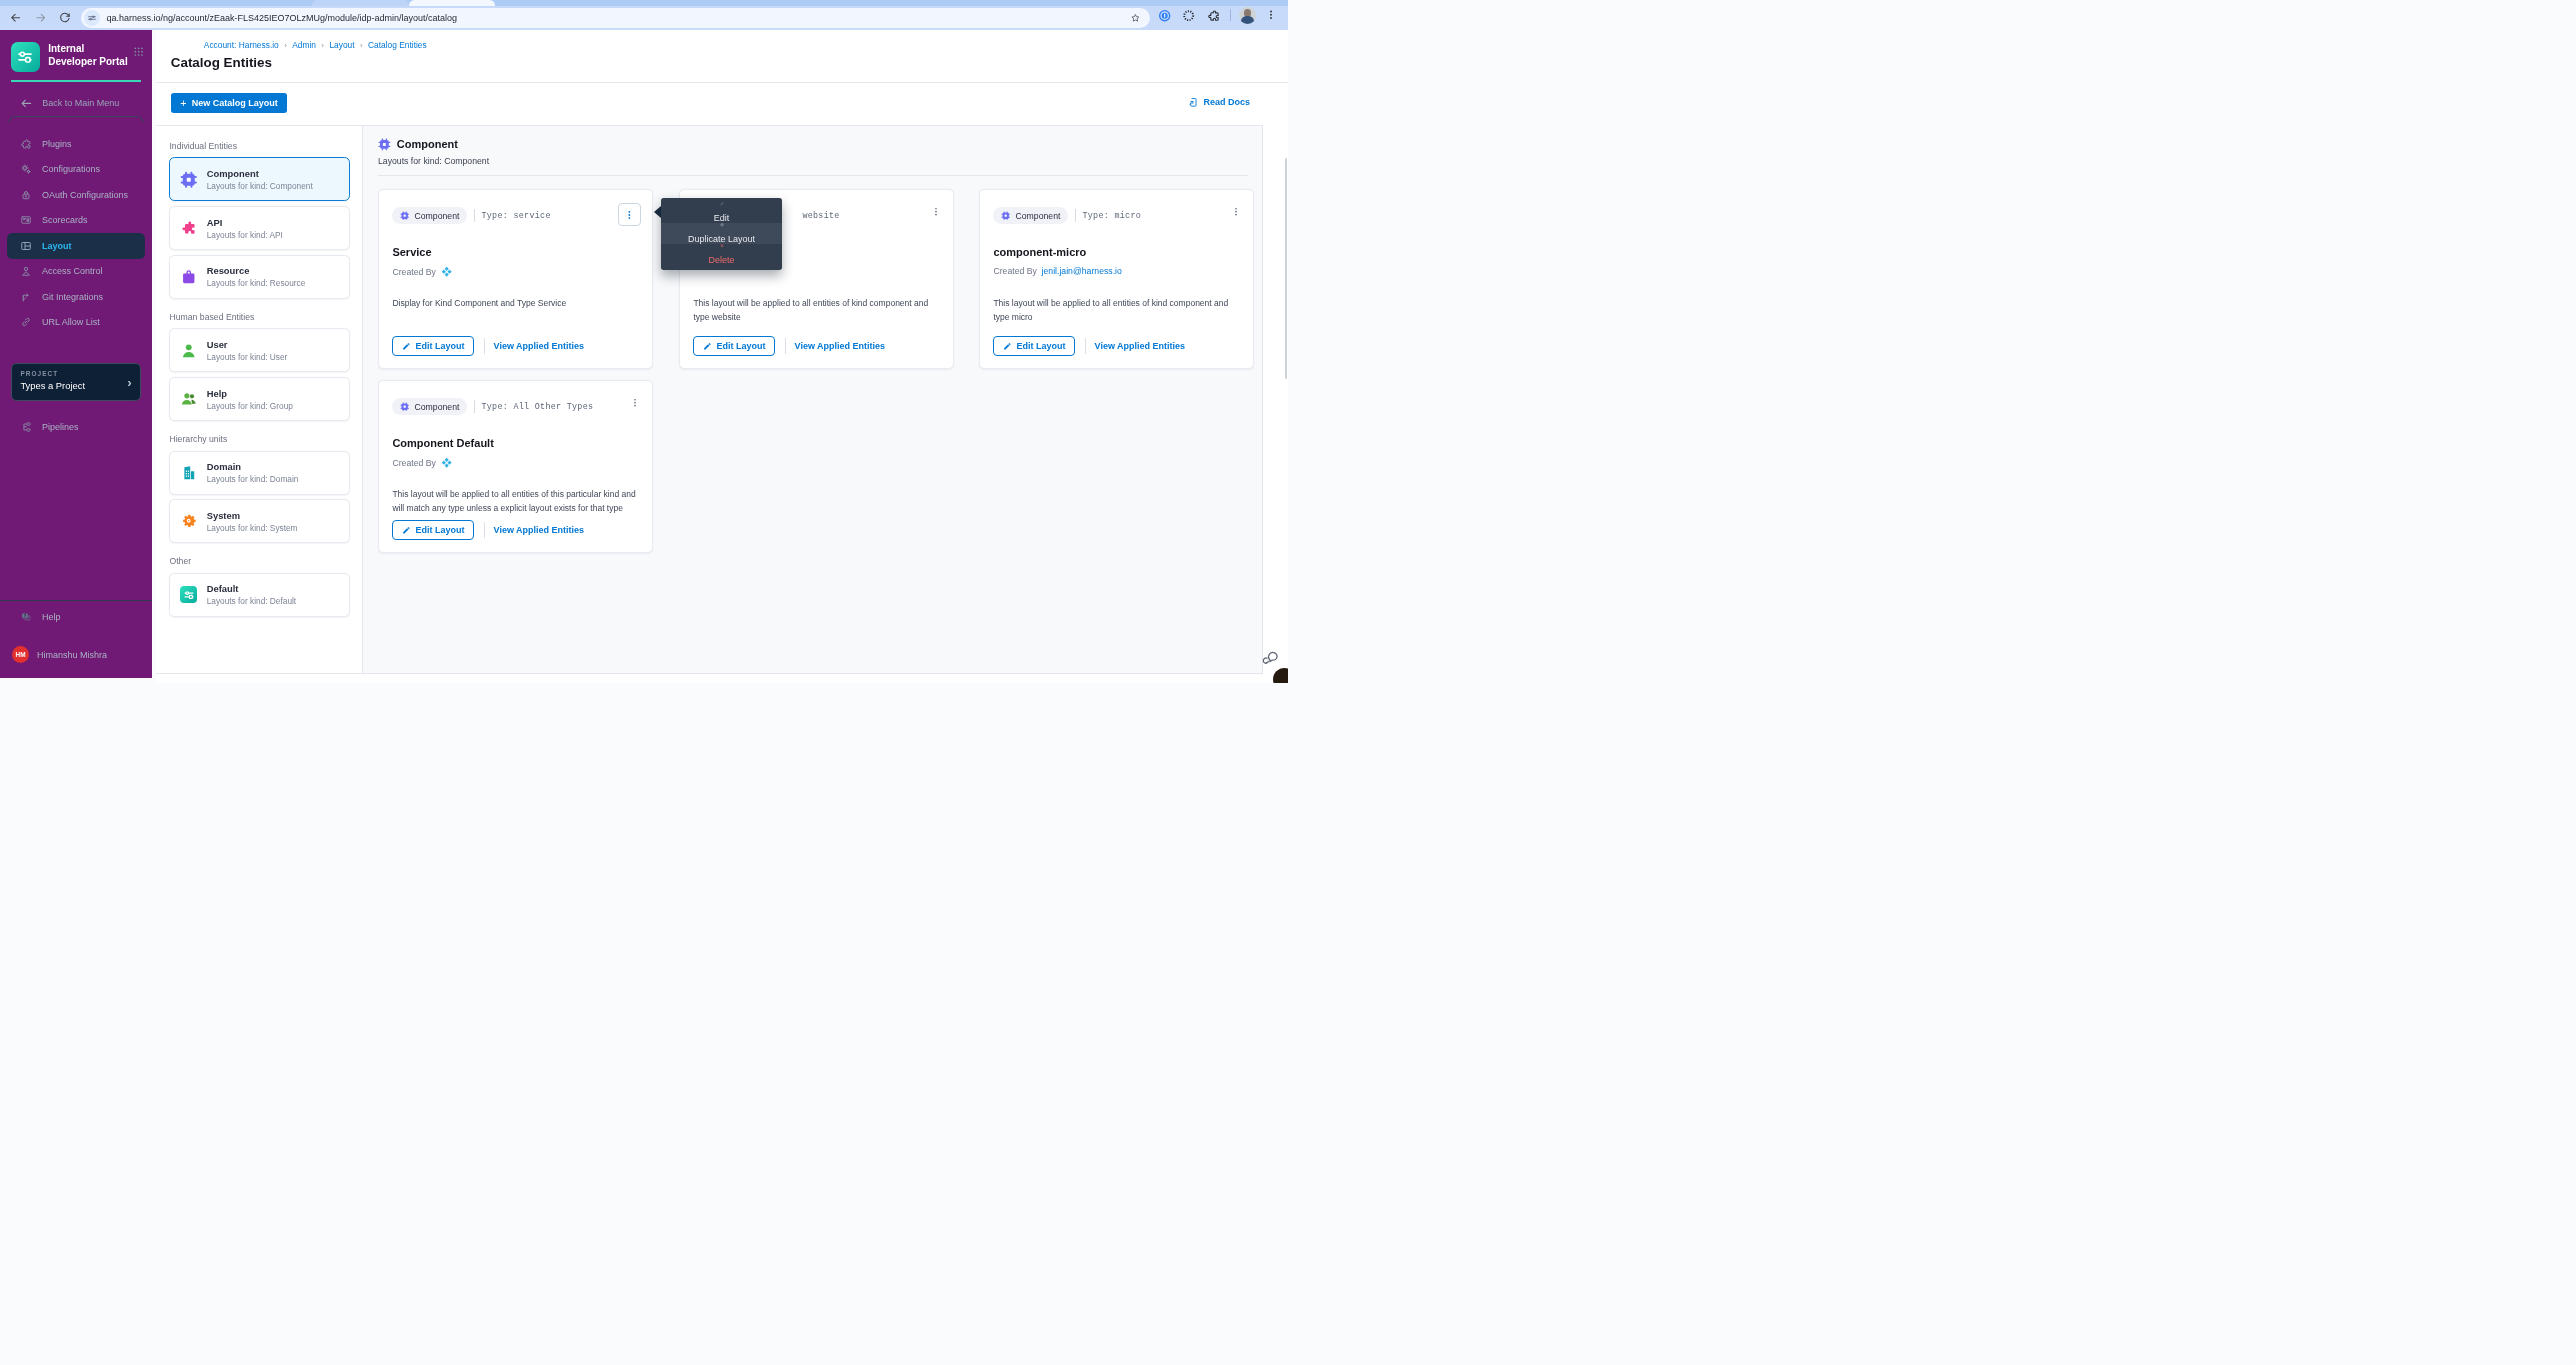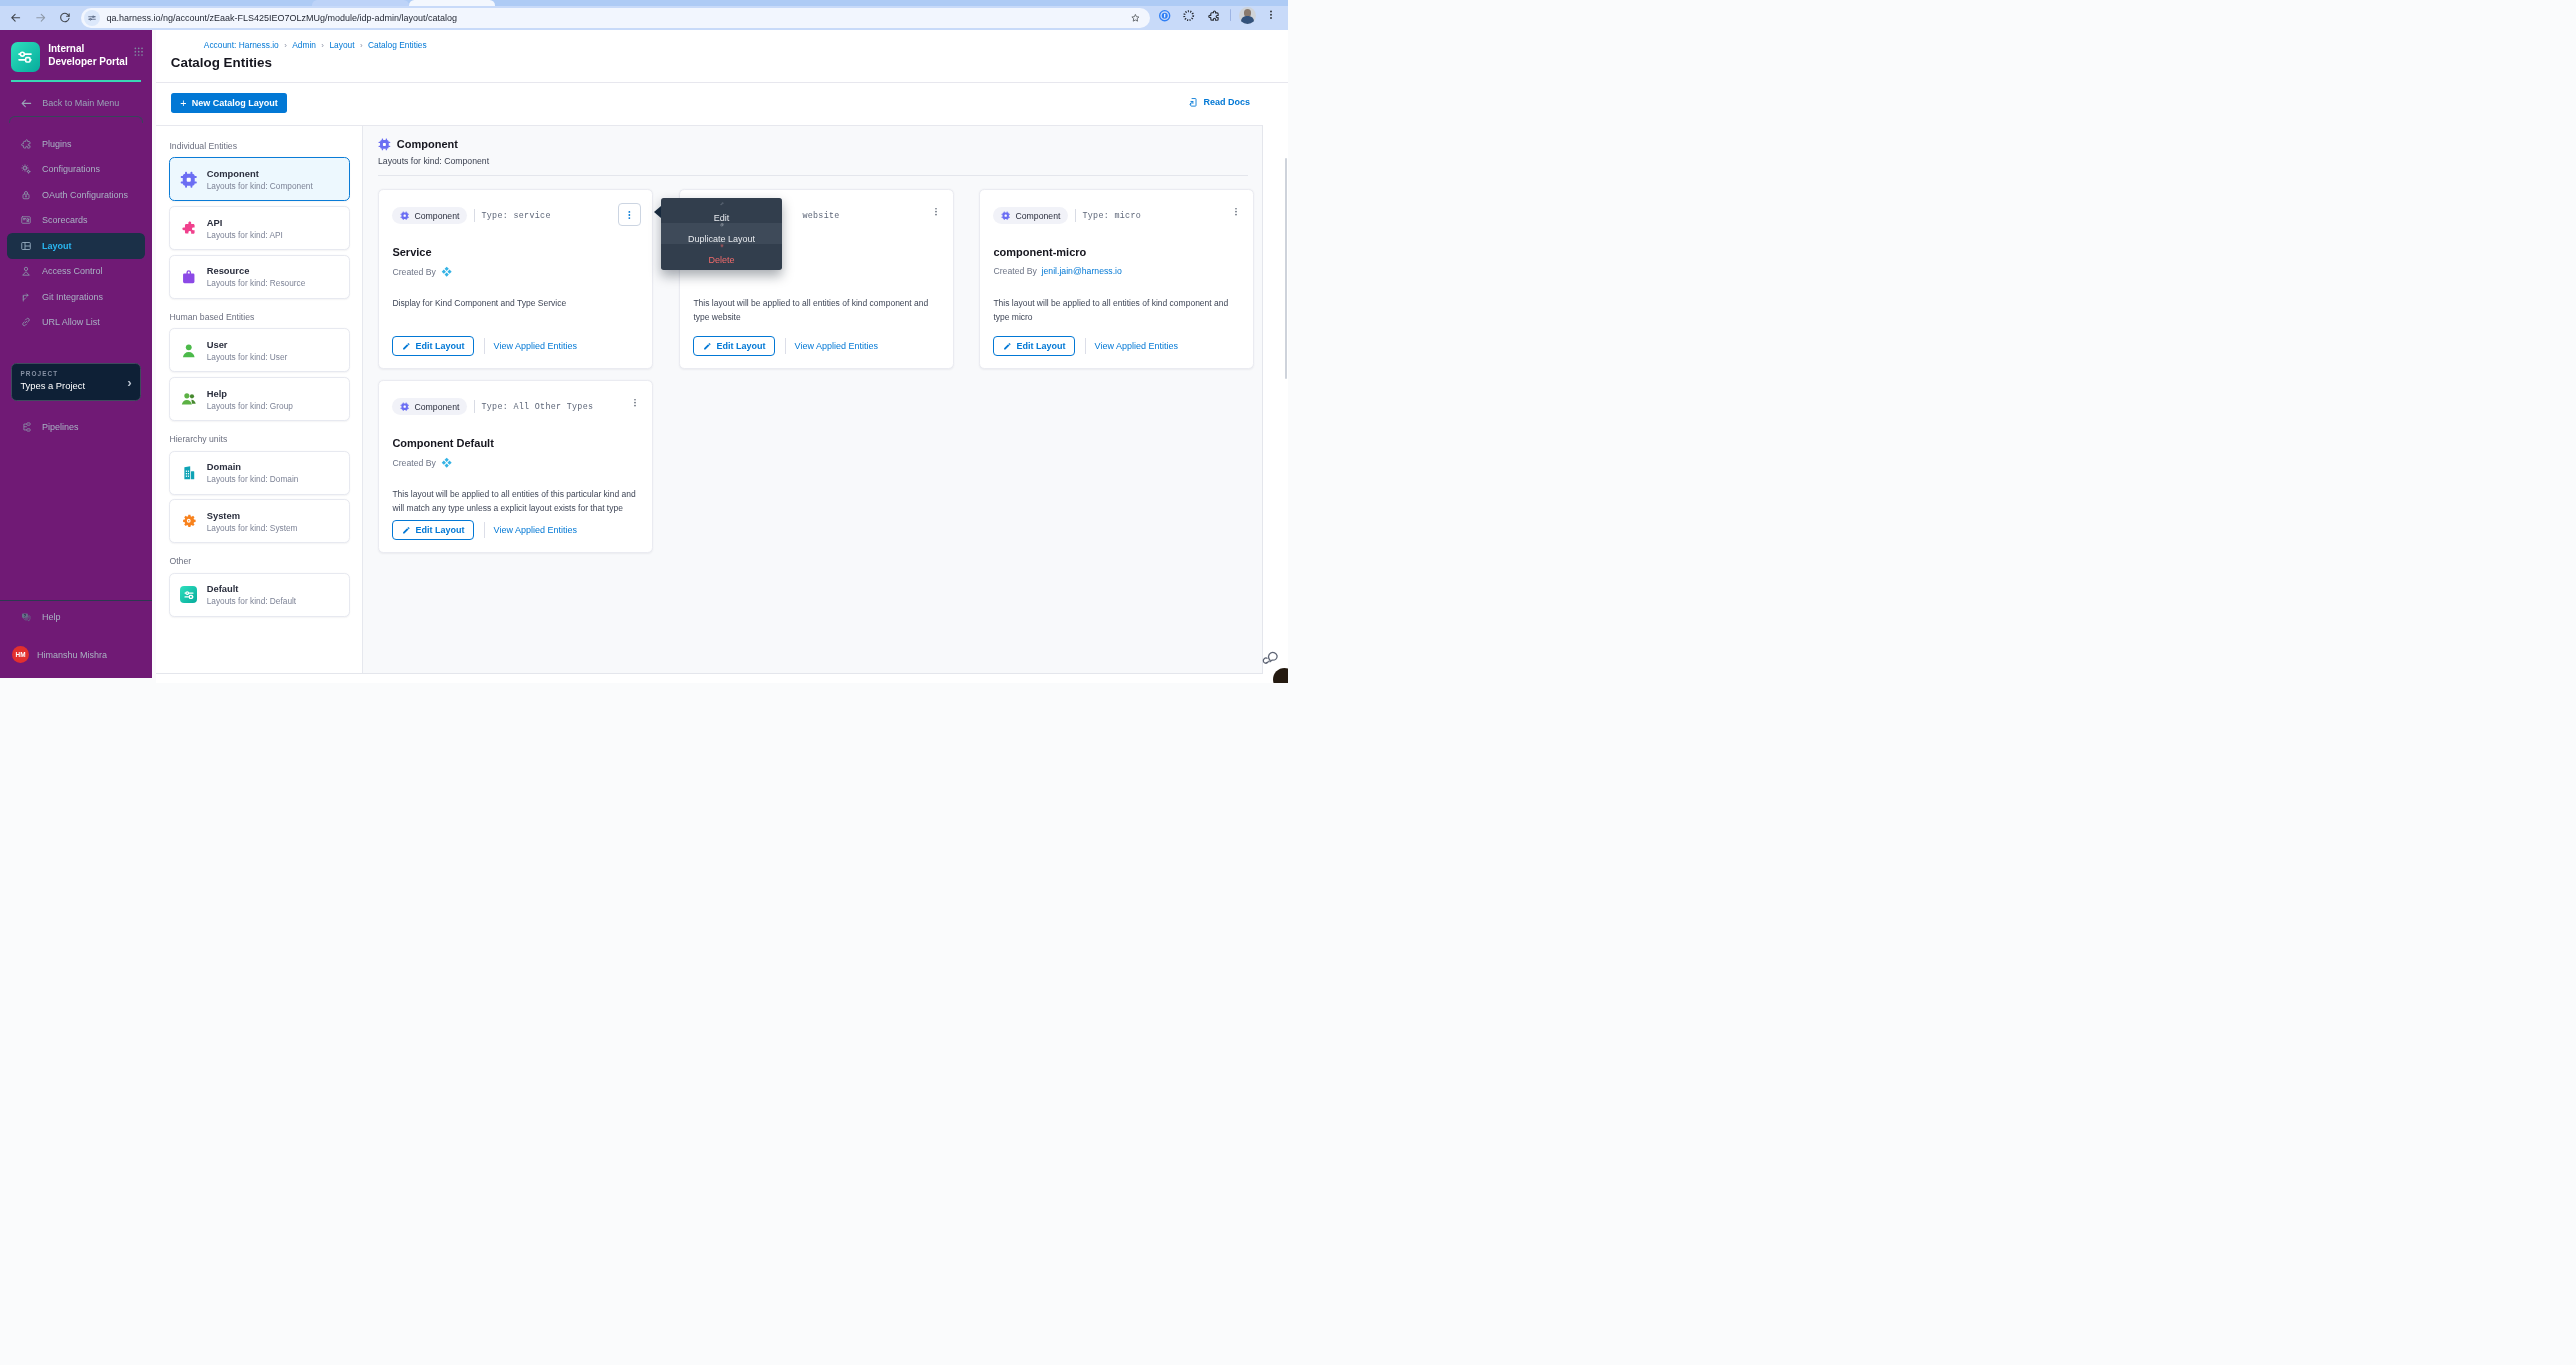--- a/index.html
+++ b/index.html
@@ -89,21 +89,21 @@
   #card-website .meta .mono { margin-left:109px; }
   .kebab-btn { position:absolute; right:10.7px; top:13.4px; width:23px; height:23px; border:0.7px solid #ccd5e2; border-radius:4px; background:#fff; display:flex; align-items:center; justify-content:center; cursor:pointer; }
   .kebab-plain { position:absolute; right:12px; top:16px; cursor:pointer; }
   .ttl { position:absolute; left:13.4px; top:56px; font-size:11px; font-weight:700; color:#16161f; }
   .created { position:absolute; left:13.4px; top:76px; font-size:8.7px; color:#6e7587; display:flex; align-items:center; gap:4.7px; }
   .clink { color:#0278d5; cursor:pointer; }
   .desc { position:absolute; left:13.4px; top:99px; right:12px; font-size:8.5px; line-height:1.6; color:#3f4657;margin-top:8px; }
   .foot { position:absolute; left:13.4px; bottom:12px; display:flex; align-items:center; }
   .editbtn { display:flex; align-items:center; gap:4.7px; border:1px solid #0278d5; border-radius:4px; height:20px; padding:0 8.7px; color:#0278d5; font-size:9px; font-weight:700; background:#fff; font-family:inherit; cursor:pointer; }
   .fdiv { width:0.7px; height:16px; background:#dcdee8; margin:0 9.4px; }
-  .viewlink { color:#0278d5; font-size:9px; font-weight:400; cursor:pointer; }
+  .viewlink { color:#0278d5; font-size:9px; font-weight:700; cursor:pointer; }
 
   
   .ctxmenu { position:absolute; left:283px; top:8.7px; width:121px; background:#323e4d; border-radius:2.7px; box-shadow:0 5.4px 12px rgba(10,20,35,.35); padding:4.7px 0; z-index:20; }
   .ctxmenu::before { content:""; position:absolute; left:-6.7px; top:8.7px; border-top:6.7px solid transparent; border-bottom:6.7px solid transparent; border-right:7.4px solid #17293d; }
   .citem { display:flex; align-items:center; gap:7.4px; height:21px; padding:0 8.7px; font-size:9px; color:#e8ebef; cursor:pointer;flex-direction:column; }
   .citem.hover { background:#3e4a59; }
   .citem.danger { color:#f06a6a; }
 
   
   .chatfab { position:absolute; right:8.7px; bottom:17.5px; cursor:pointer; }

